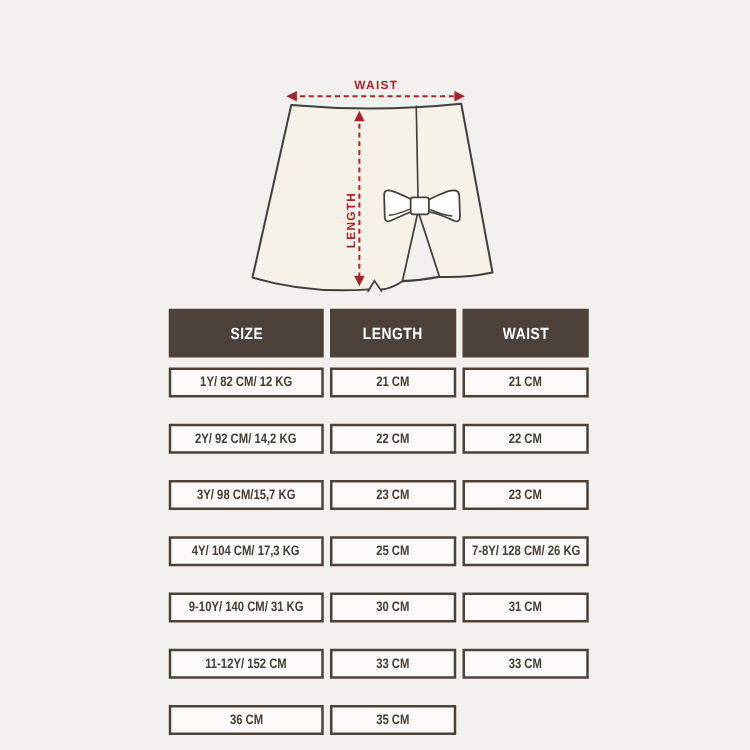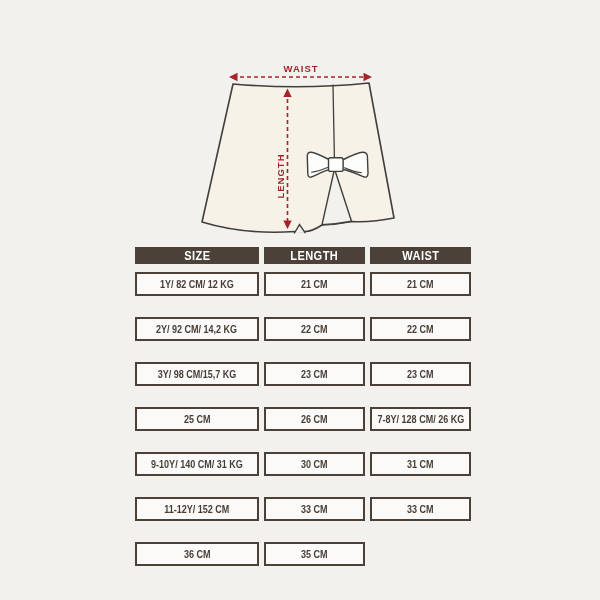--- a/index.html
+++ b/index.html
@@ -21,21 +21,21 @@
   .bow{fill:var(--white,#fdfdfc);stroke:var(--outline,#413f3c);stroke-width:1.4;stroke-linejoin:round;}
   .crease{fill:none;stroke:var(--outline,#413f3c);stroke-width:1.1;stroke-linecap:round;}
   .dim-line{fill:none;stroke:var(--red,#a5232a);stroke-width:1.6;stroke-dasharray:4 3;}
   .dim-arrow{fill:var(--red,#a5232a);stroke:none;}
   .dim-label{fill:var(--red,#a5232a);font-family:"Liberation Sans",sans-serif;
     font-size:9.5px;font-weight:bold;letter-spacing:1px;}
 
   
   .size-table{position:absolute;left:135px;top:247px;
     display:grid;grid-template-columns:124px 101px 101px;column-gap:5px;}
-  .th{height:17px;margin-bottom:8px;background:var(--brown,#4b4139);
+  .th{height:39px;margin-bottom:8px;background:var(--brown,#4b4139);
     color:#ffffff;display:flex;align-items:center;justify-content:center;
     font-size:13px;font-weight:bold;}
   .cell{height:24px;margin-bottom:21px;background:var(--panel,#fbfaf8);
     border:2px solid var(--brown,#4b4139);box-sizing:border-box;
     display:flex;align-items:center;justify-content:center;
     color:var(--text,#453d36);font-size:11px;font-weight:bold;}
   .cond{display:inline-block;white-space:nowrap;transform:scaleX(0.82);transform-origin:50% 50%;}
   .th .cond{transform:scaleX(0.85);letter-spacing:0.5px;}
 </style>
 </head>
@@ -112,26 +112,26 @@
         <span class="cond">3Y/ 98 CM/15,7 KG</span>
       </div>
     <div class="cell">
         <span class="cond">23 CM</span>
       </div>
     <div class="cell">
         <span class="cond">23 CM</span>
       </div>
 
     <div class="cell">
+        <span class="cond">4Y/ 104 CM/ 17,3 KG</span>
+      </div>
+    <div class="cell">
         <span class="cond">25 CM</span>
       </div>
 
-    <div class="cell">
-        <span class="cond">26 CM</span>
-      </div>
 
     <div class="cell">
         <span class="cond">7-8Y/ 128 CM/ 26 KG</span>
       </div>
 
     <div class="cell">
         <span class="cond">9-10Y/ 140 CM/ 31 KG</span>
       </div>
     <div class="cell">
         <span class="cond">30 CM</span>

